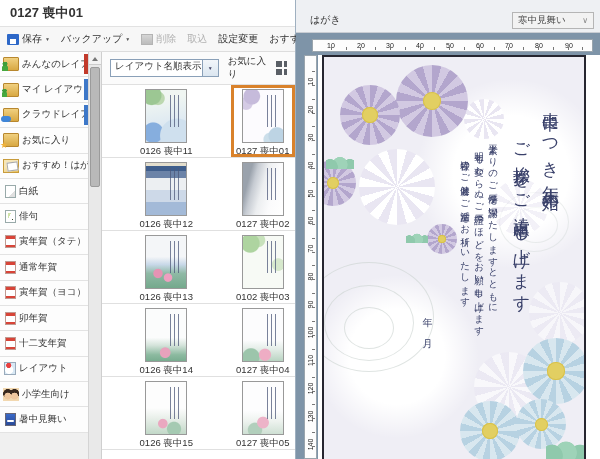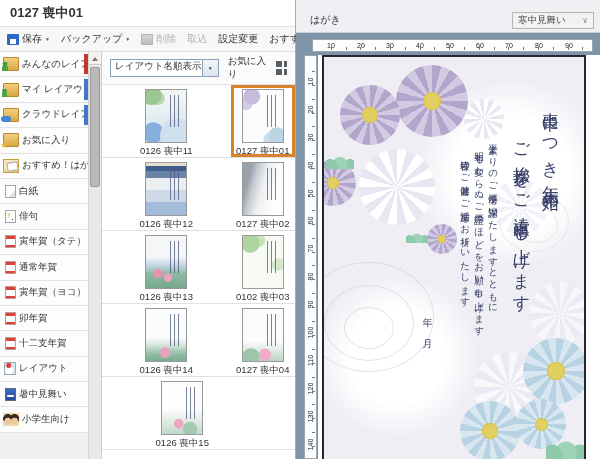--- a/index.html
+++ b/index.html
@@ -203,26 +203,26 @@
         </div>
         <div class="side-item">
           <span class="ic ic-nenga"></span>
           <span class="slabel">十二支年賀</span>
         </div>
         <div class="side-item">
           <span class="ic ic-snow"></span>
           <span class="slabel">レイアウト</span>
         </div>
         <div class="side-item">
+          <span class="ic ic-kids"></span>
+          <span class="slabel">小学生向け</span>
+        </div>
+        <div class="side-item">
           <span class="ic ic-summer"></span>
           <span class="slabel">暑中見舞い</span>
-        </div>
-        <div class="side-item">
-          <span class="ic ic-kids"></span>
-          <span class="slabel">小学生向け</span>
         </div>
       </div>
 
       <div class="sscroll">
         <div class="sarrow"></div>
         <div class="sthumb"></div>
       </div>
 
       <div class="thumbs">
         <div class="thead">
@@ -271,20 +271,24 @@
             </div>
             <div class="tcell">
               <div class="thumb v04"></div>
               <div class="tlabel">0127 喪中04</div>
             </div>
           </div>
           <div class="trow">
             <div class="tcell">
               <div class="thumb v15"></div>
               <div class="tlabel">0126 喪中15</div>
+            </div>
+            <div class="tcell">
+              <div class="thumb v05"></div>
+              <div class="tlabel">0127 喪中05</div>
             </div>
           </div>
         </div>
       </div>
     </div>
   </div>
 
   <div class="right-pane">
     <div class="rhead">
       <span>はがき</span>

